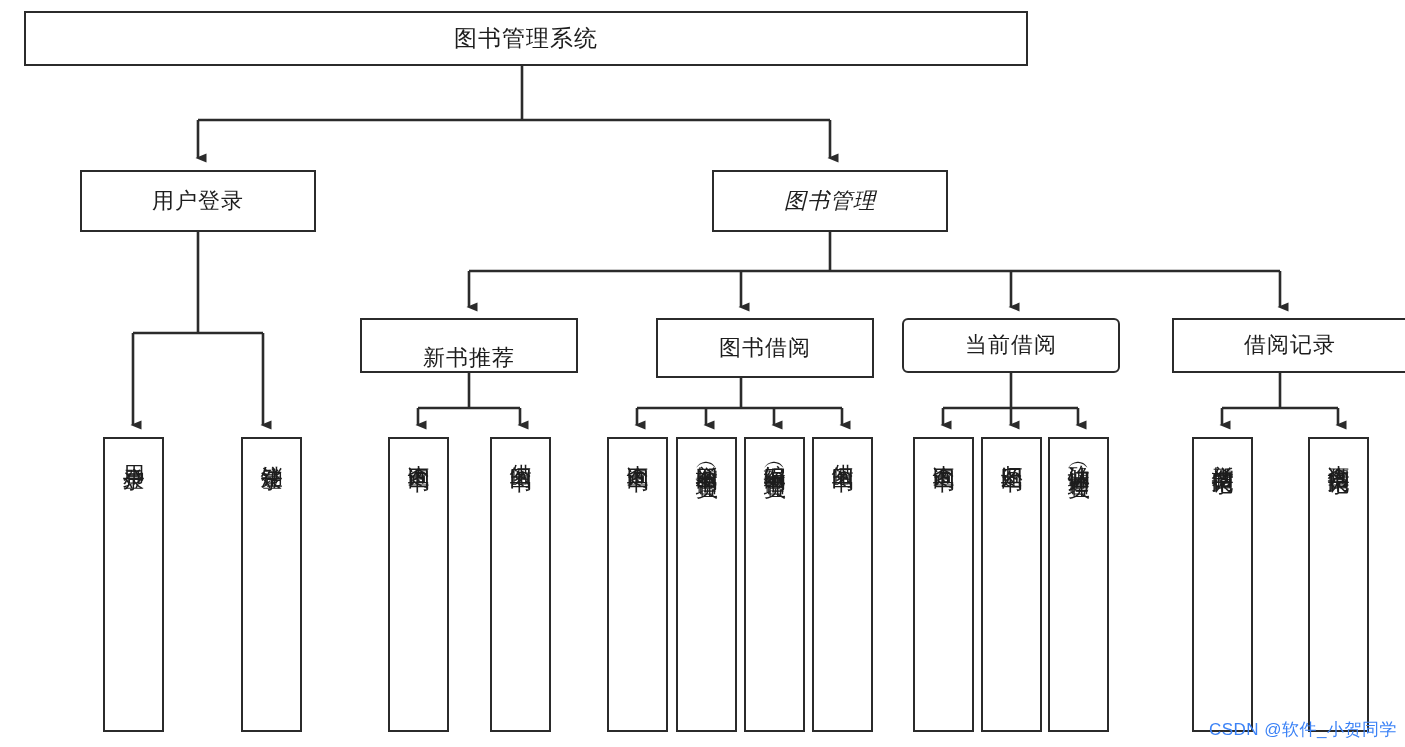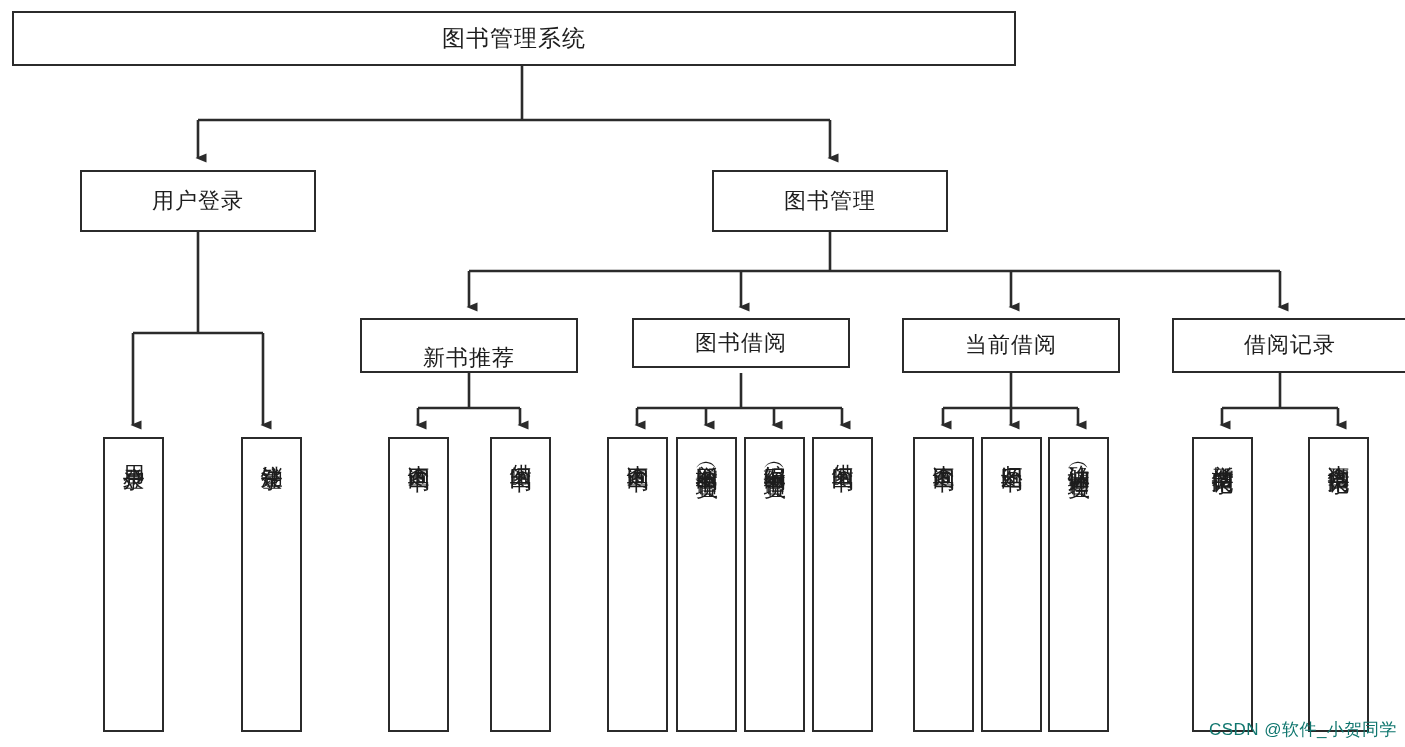--- a/index.html
+++ b/index.html
@@ -56,21 +56,21 @@
     line-height: 1.12;
     letter-spacing: 2px;
     white-space: nowrap;
     color: #1d1d1d;
   }
   .watermark {
     position: absolute;
     right: 8px;
     bottom: 6px;
     font-size: 17px;
-    color: #0f766e;
+    color: #3b82f6;
     letter-spacing: 0.5px;
     user-select: none;
     white-space: nowrap;
   }
 </style>
 </head>
 <body>
 
 <div id="diagram-root">
 
@@ -117,38 +117,38 @@
       <path d="M1011,408 L1011,425" marker-end="url(#arrow)"></path>
       <path d="M1078,408 L1078,425" marker-end="url(#arrow)"></path>
 
       <path d="M1280,373 L1280,408"></path>
       <path d="M1222,408 L1338,408"></path>
       <path d="M1222,408 L1222,425" marker-end="url(#arrow)"></path>
       <path d="M1338,408 L1338,425" marker-end="url(#arrow)"></path>
     </g>
   </svg>
 
-  <div class="node h root" style="left:12px; top:11px; width:1004px; height:55px;">
+  <div class="node h root" style="left:24px; top:11px; width:1004px; height:55px;">
     <span>图书管理系统</span>
   </div>
 
   <div class="node h" style="left:80px; top:170px; width:236px; height:62px;">
     <span>用户登录</span>
   </div>
-  <div class="node h" style="left:712px; top:170px; width:236px; height:62px;">
+  <div class="node h" style="left:712px; top:170px; width:236px; height:62px;font-style:italic;">
     <span>图书管理</span>
   </div>
 
   <div class="node h" style="left:360px; top:318px; width:218px; height:55px;align-items:flex-end;">
     <span>新书推荐</span>
   </div>
-  <div class="node h" style="left:632px; top:318px; width:218px; height:50px;">
+  <div class="node h" style="left:656px; top:318px; width:218px; height:60px;">
     <span>图书借阅</span>
   </div>
-  <div class="node h" style="left:902px; top:318px; width:218px; height:55px;">
+  <div class="node h" style="left:902px; top:318px; width:218px; height:55px;border-radius:6px;">
     <span>当前借阅</span>
   </div>
   <div class="node h" style="left:1172px; top:318px; width:236px; height:55px;">
     <span>借阅记录</span>
   </div>
 
   <div class="node v" style="left:103px; top:437px; width:61px; height:295px;">
     <span class="vtext">用户登录</span>
   </div>
   <div class="node v" style="left:241px; top:437px; width:61px; height:295px;">

